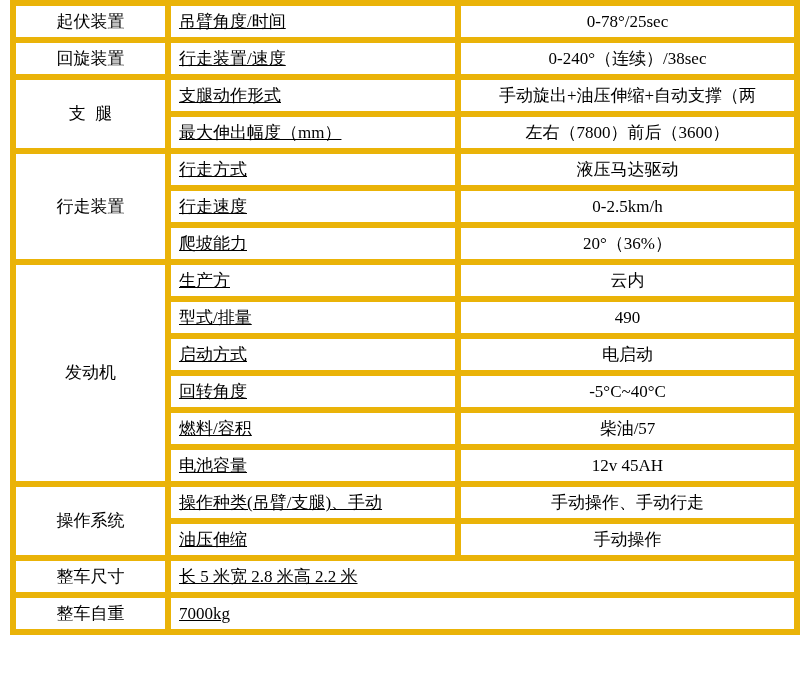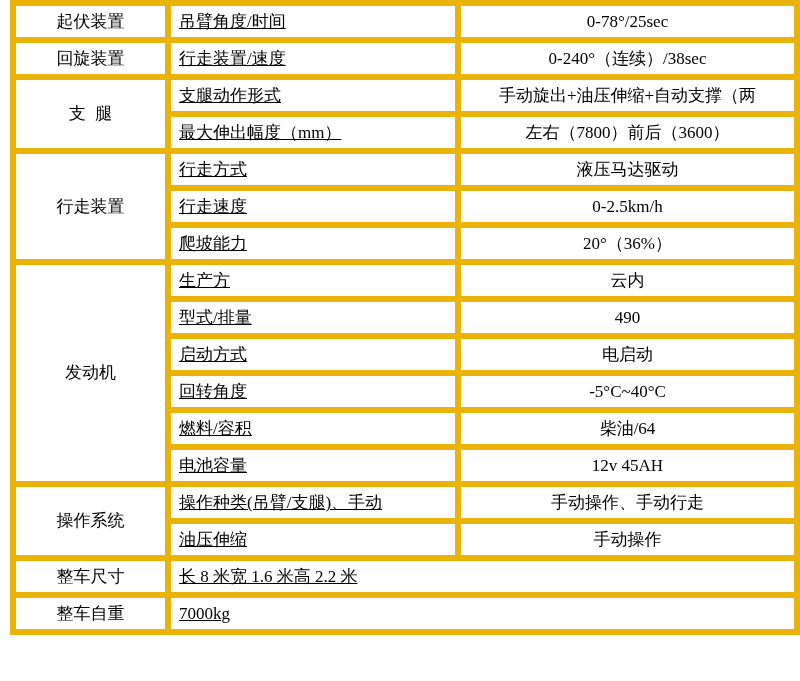--- a/index.html
+++ b/index.html
@@ -113,42 +113,42 @@
       <td class="col-val">电启动</td>
     </tr>
 
     <tr>
       <td class="col-item">回转角度</td>
       <td class="col-val">-5°C~40°C</td>
     </tr>
 
     <tr>
       <td class="col-item">燃料/容积</td>
-      <td class="col-val">柴油/64</td>
+      <td class="col-val">柴油/57</td>
     </tr>
 
     <tr>
       <td class="col-item">电池容量</td>
       <td class="col-val">12v 45AH</td>
     </tr>
 
     <tr>
       <td class="col-cat" rowspan="2">操作系统</td>
       <td class="col-item">操作种类(吊臂/支腿)、手动</td>
       <td class="col-val">手动操作、手动行走</td>
     </tr>
 
     <tr>
       <td class="col-item">油压伸缩</td>
       <td class="col-val">手动操作</td>
     </tr>
 
     <tr>
       <td class="col-cat" rowspan="1">整车尺寸</td>
-      <td class="col-item wide-item" colspan="2">长 8 米宽 1.6 米高 2.2 米</td>
+      <td class="col-item wide-item" colspan="2">长 5 米宽 2.8 米高 2.2 米</td>
     </tr>
 
     <tr>
       <td class="col-cat" rowspan="1">整车自重</td>
       <td class="col-item wide-item" colspan="2">7000kg</td>
     </tr>
 
   </tbody>
 </table>
 

